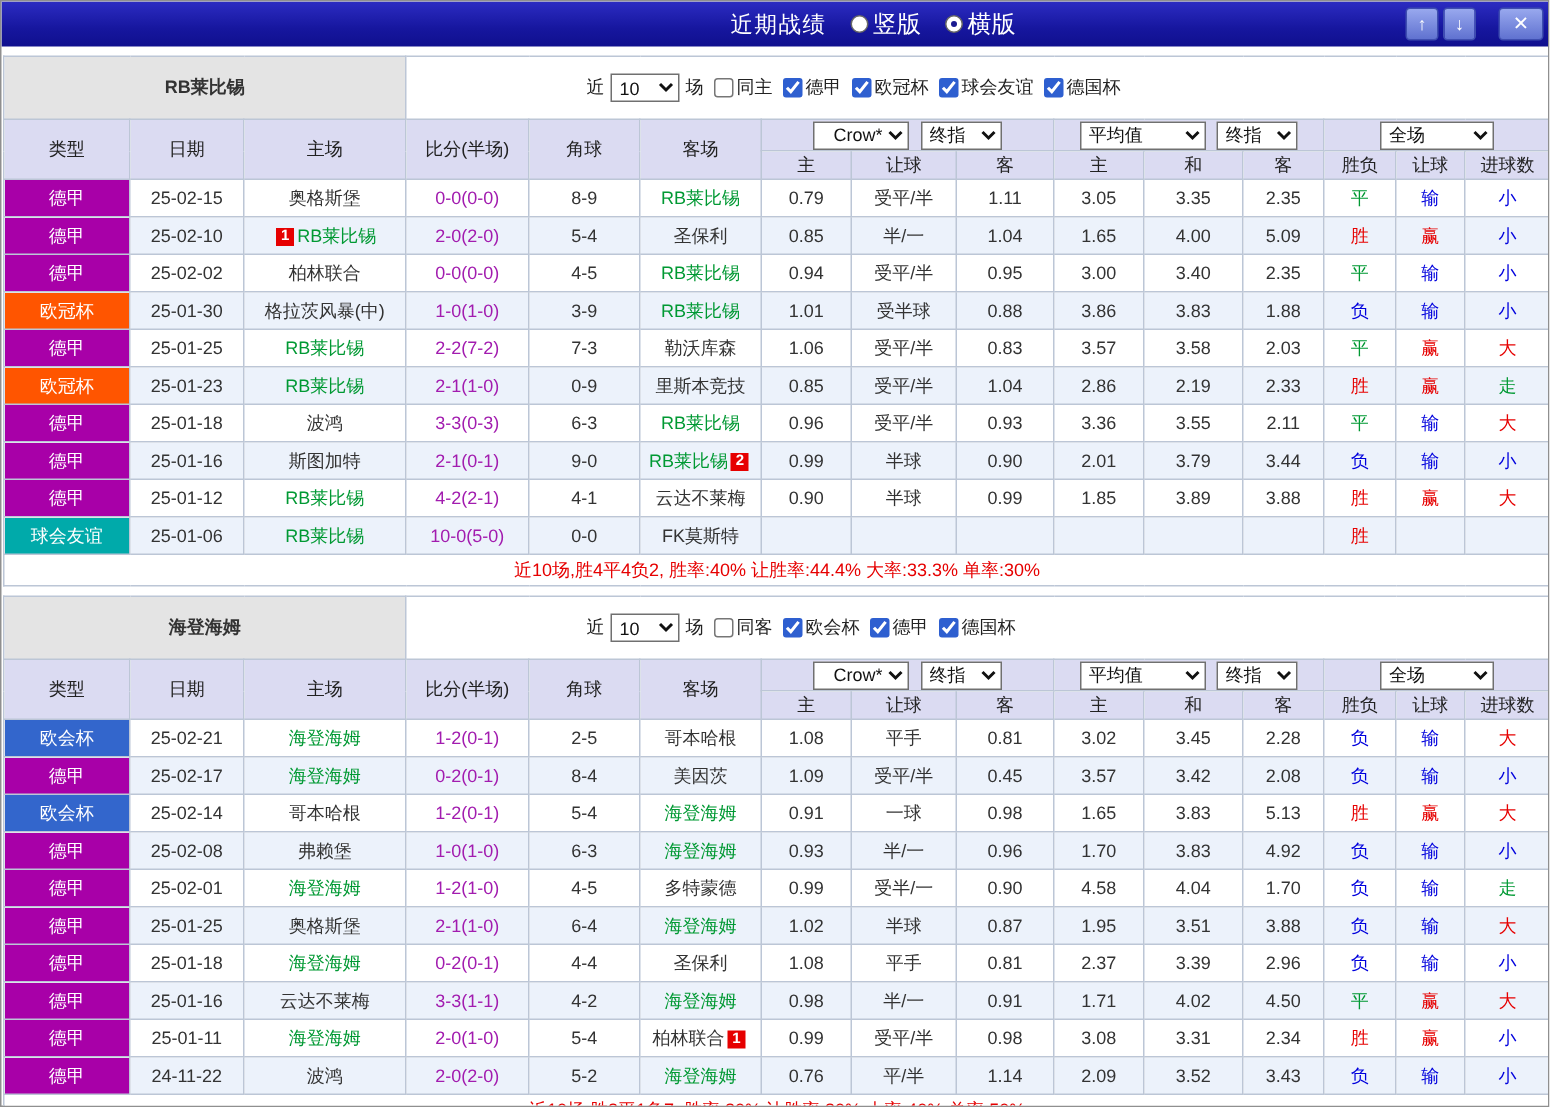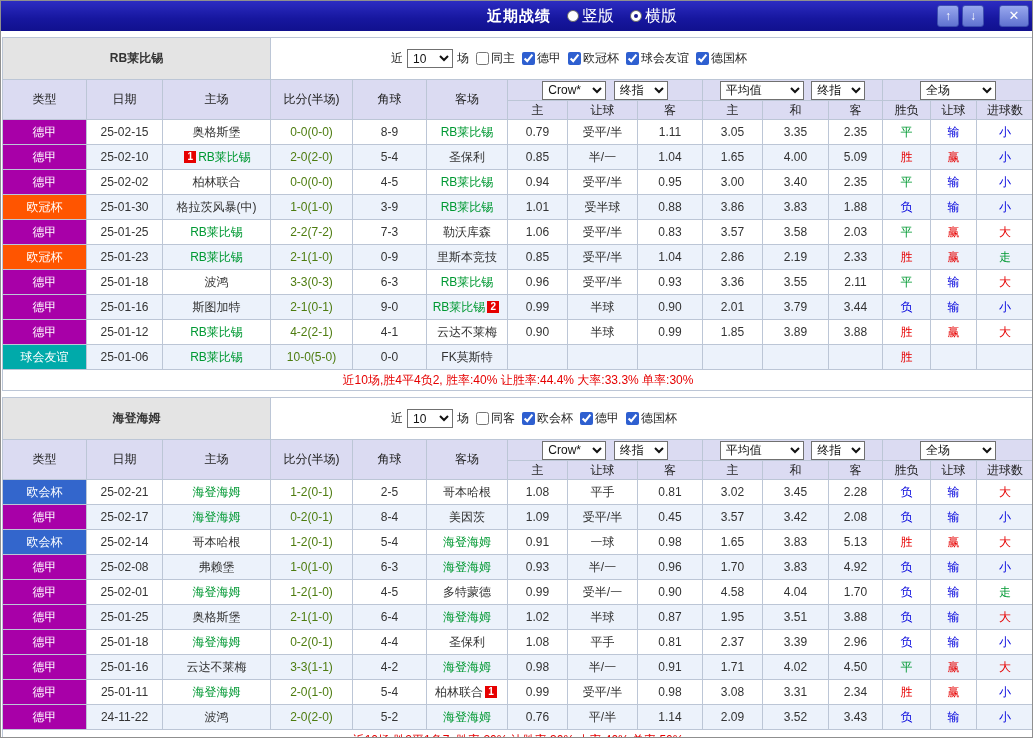--- a/index.html
+++ b/index.html
@@ -2,21 +2,21 @@
 <html><head>
 <meta charset="utf-8">
 <style>
   *{box-sizing:border-box;}
   html,body{margin:0;padding:0;}
   body{width:1033px;height:738px;font-family:"Liberation Sans","DejaVu Sans",sans-serif;background:#fff;}
   .page{width:1033px;height:738px;border:1px solid #8F8F8F;overflow:hidden;background:#fff;}
   
   .titlebar{position:relative;height:30px;background:linear-gradient(180deg,#2C2CC2,#16169E 60%,#10108E);}
   .titlebar-center{position:absolute;left:486px;top:0;height:30px;display:flex;align-items:center;}
-  .tb-title{color:#fff;font-weight:bold;font-size:15px;letter-spacing:1px;}
+  .tb-title{color:#fff;font-weight:normal;font-size:15px;letter-spacing:1px;}
   .tb-radio{display:flex;align-items:center;color:#fff;font-size:16px;margin-left:16px;cursor:pointer;}
   .radio-dot{width:12px;height:12px;border-radius:50%;background:#fff;border:1px solid #666;margin-right:3px;position:relative;}
   .radio-dot.selected::after{content:"";position:absolute;left:3px;top:3px;width:4px;height:4px;border-radius:50%;background:#1A1A90;}
   .tb-btn{position:absolute;top:4px;height:22px;border:1px solid #3E4EB0;border-radius:3px;
           background:linear-gradient(180deg,#98A8EE,#6072D0);color:#fff;font-size:12px;font-weight:bold;
           padding:0;line-height:20px;cursor:pointer;font-family:inherit;}
   .tb-up{right:73px;width:22px;}
   .tb-down{right:48px;width:22px;}
   .tb-close{right:3px;width:30px;font-size:13px;}
   
@@ -29,28 +29,28 @@
   .filter-row td{height:21px;}
   .team-cell{background:#E4E4E4;text-align:left;padding-left:8px;font-weight:bold;font-size:13px;color:#333;}
   .filter-cell{background:#fff;text-align:left;}
   .filter-inner{display:flex;align-items:center;padding-left:120px;font-size:12px;color:#222;}
   .count-sel{margin:11px 4px;}
   .chk{display:inline-flex;align-items:center;margin-left:7px;cursor:pointer;}
   .chk input{width:13px;height:13px;margin:0 2px 0 0;accent-color:#2E5FD0;}
   .sel{font-size:12px;height:19px;padding:0 1px;border:1px solid #707070;background:#fff;font-family:inherit;color:#111;}
   .dd-cell .sel{margin:0 2px;}
   select[data-name="match-count-select"]{width:46px;}
-  select[data-name="odds-company-select"]{width:64px;}
+  select[data-name="odds-company-select"]{width:64px;text-align:right;}
   select[data-name="odds-kind-select"],select[data-name="avg-kind-select"]{width:54px;}
   select[data-name="avg-select"]{width:84px;}
   select[data-name="scope-select"]{width:76px;}
   .results tbody td{height:25px;background:#fff;}
   .results tr.alt td{background:#ECF2FB;}
   td.c-league{color:#fff;}
-  td.c-score{color:#4d7c0f;margin-top:8px;}
+  td.c-score{color:#a21caf;margin-top:8px;}
   td.c-team .t-focus{color:#009933;}
   td.c-res.r-win{color:#E60000;}
   td.c-res.r-draw{color:#009933;}
   td.c-res.r-lose{color:#0000DD;}
   .card{display:inline-block;width:12px;height:12px;line-height:12px;background:#E60000;color:#fff;
         font-size:10px;font-weight:bold;margin:0 2px;text-align:center;vertical-align:1px;}
   .summary-row td{height:21px;background:#fff;color:#E60000;font-size:12px;}
 </style>
 </head>
 <body>

